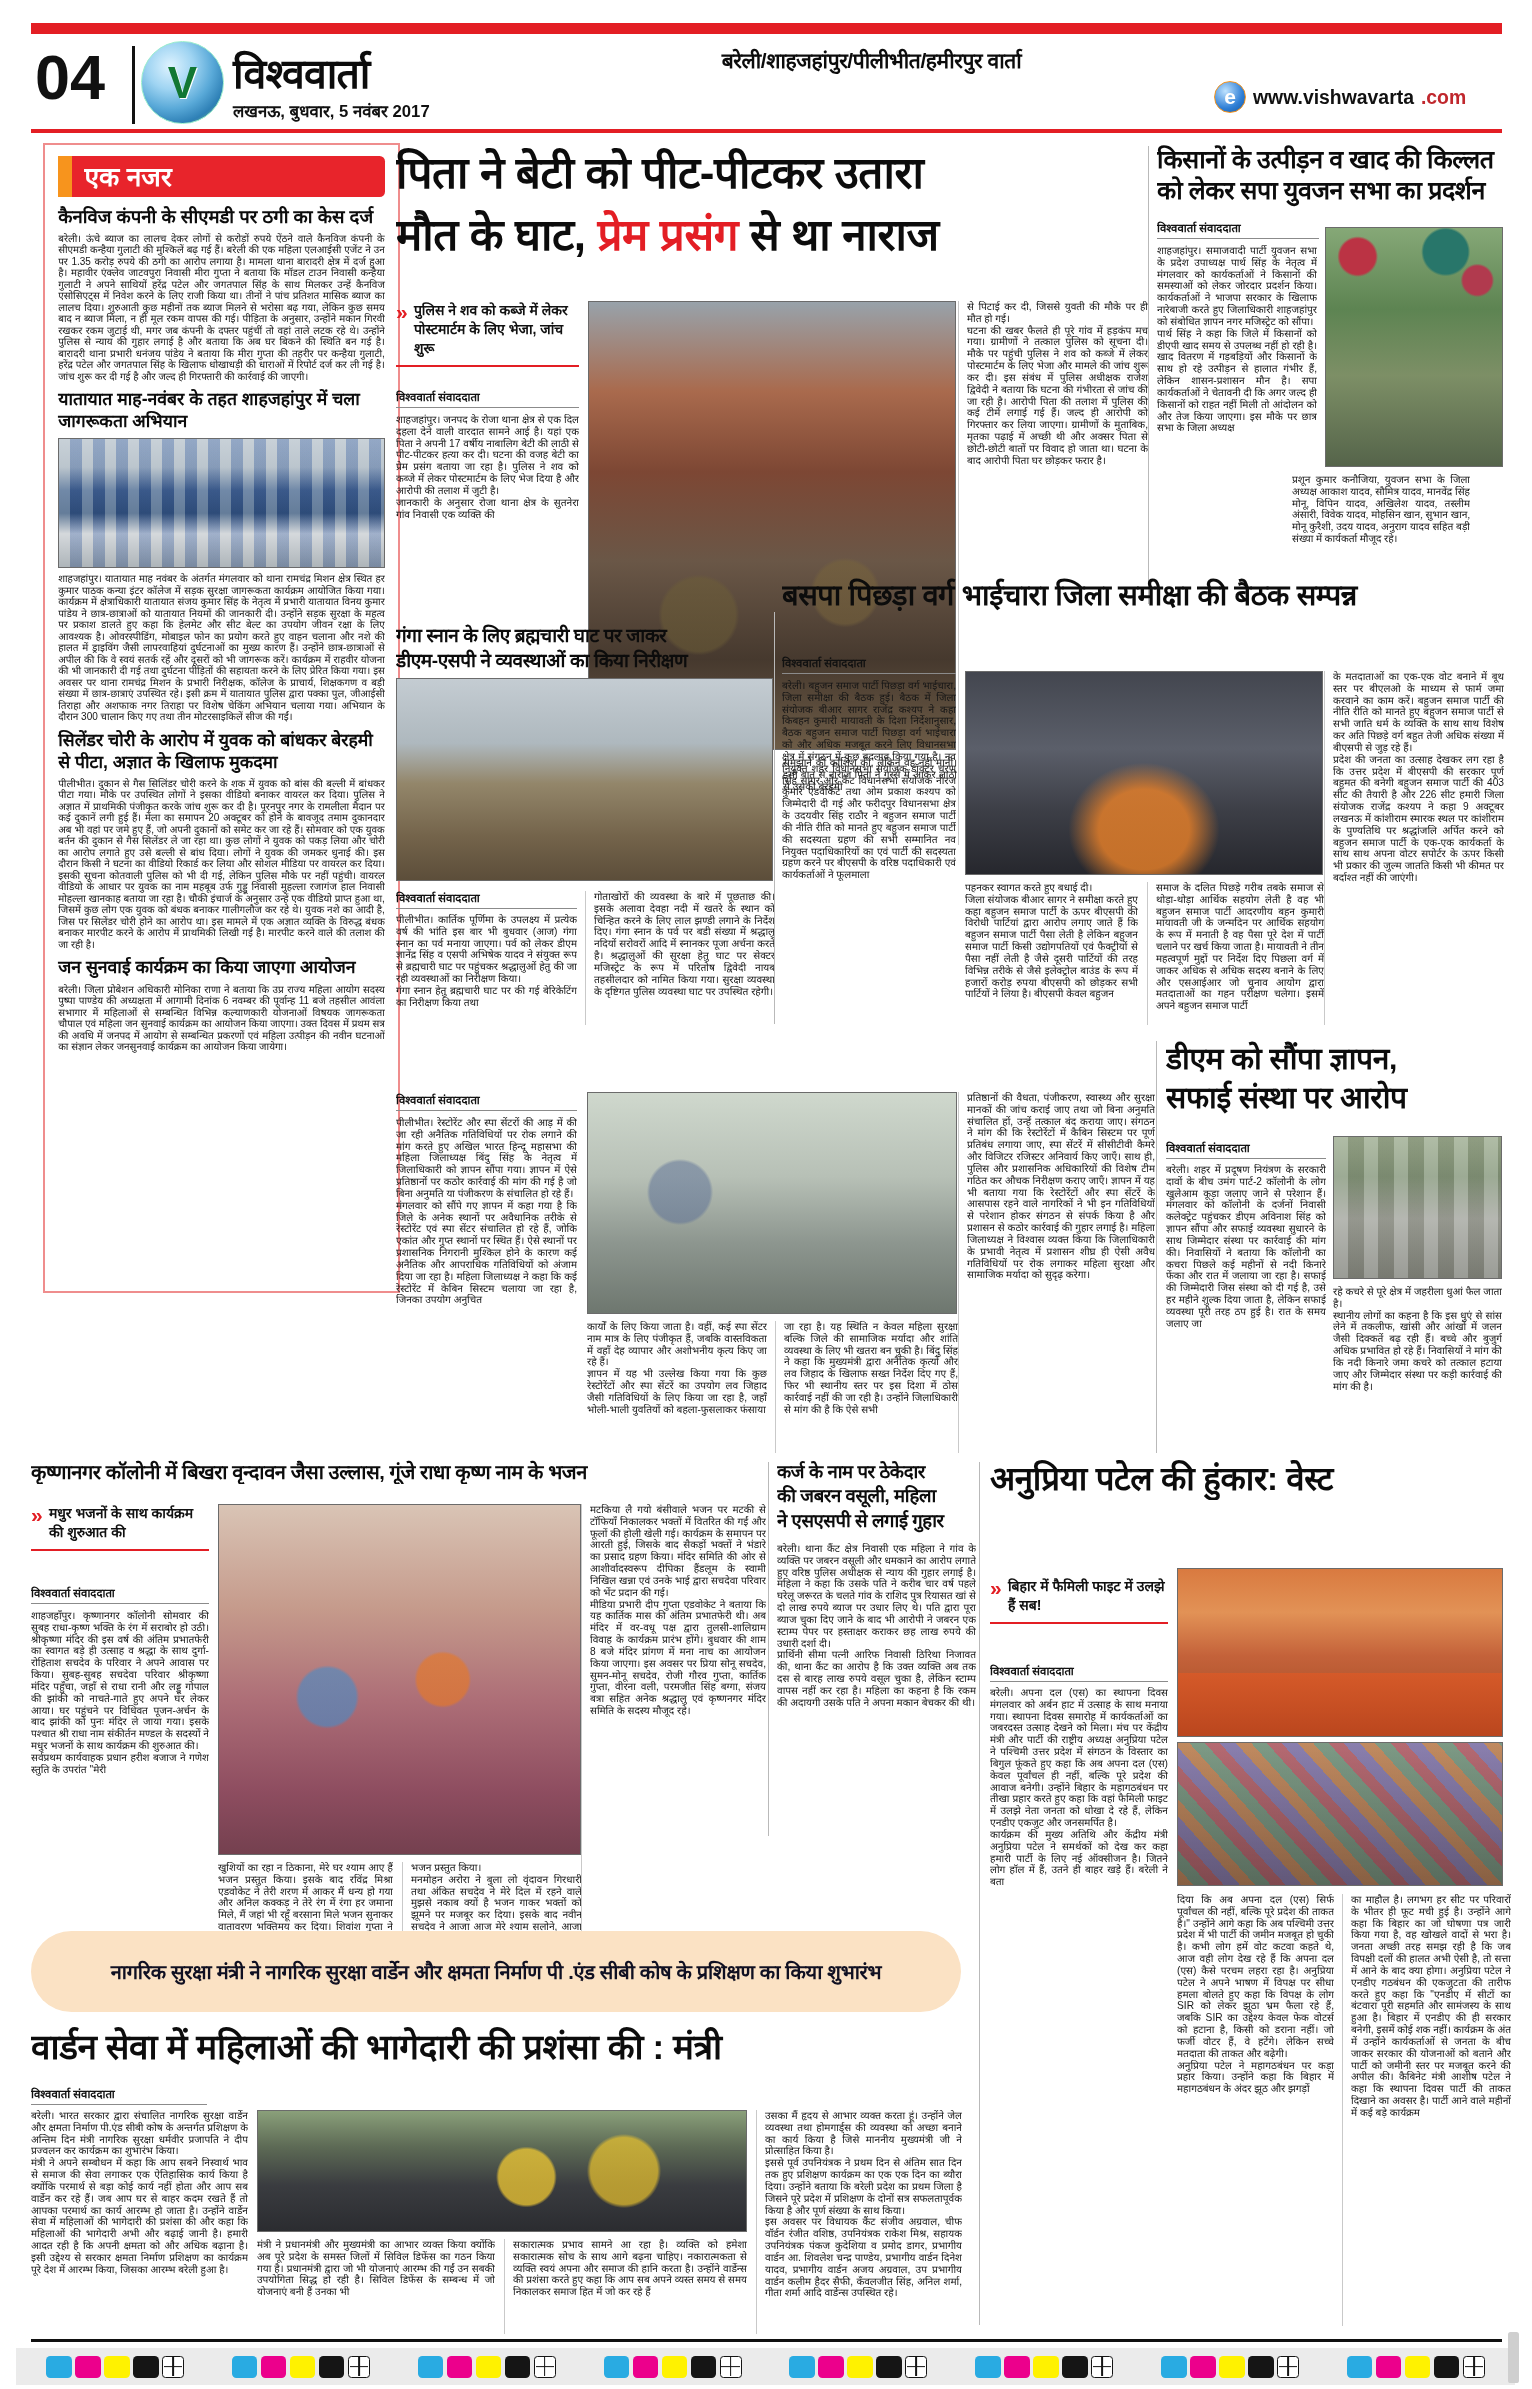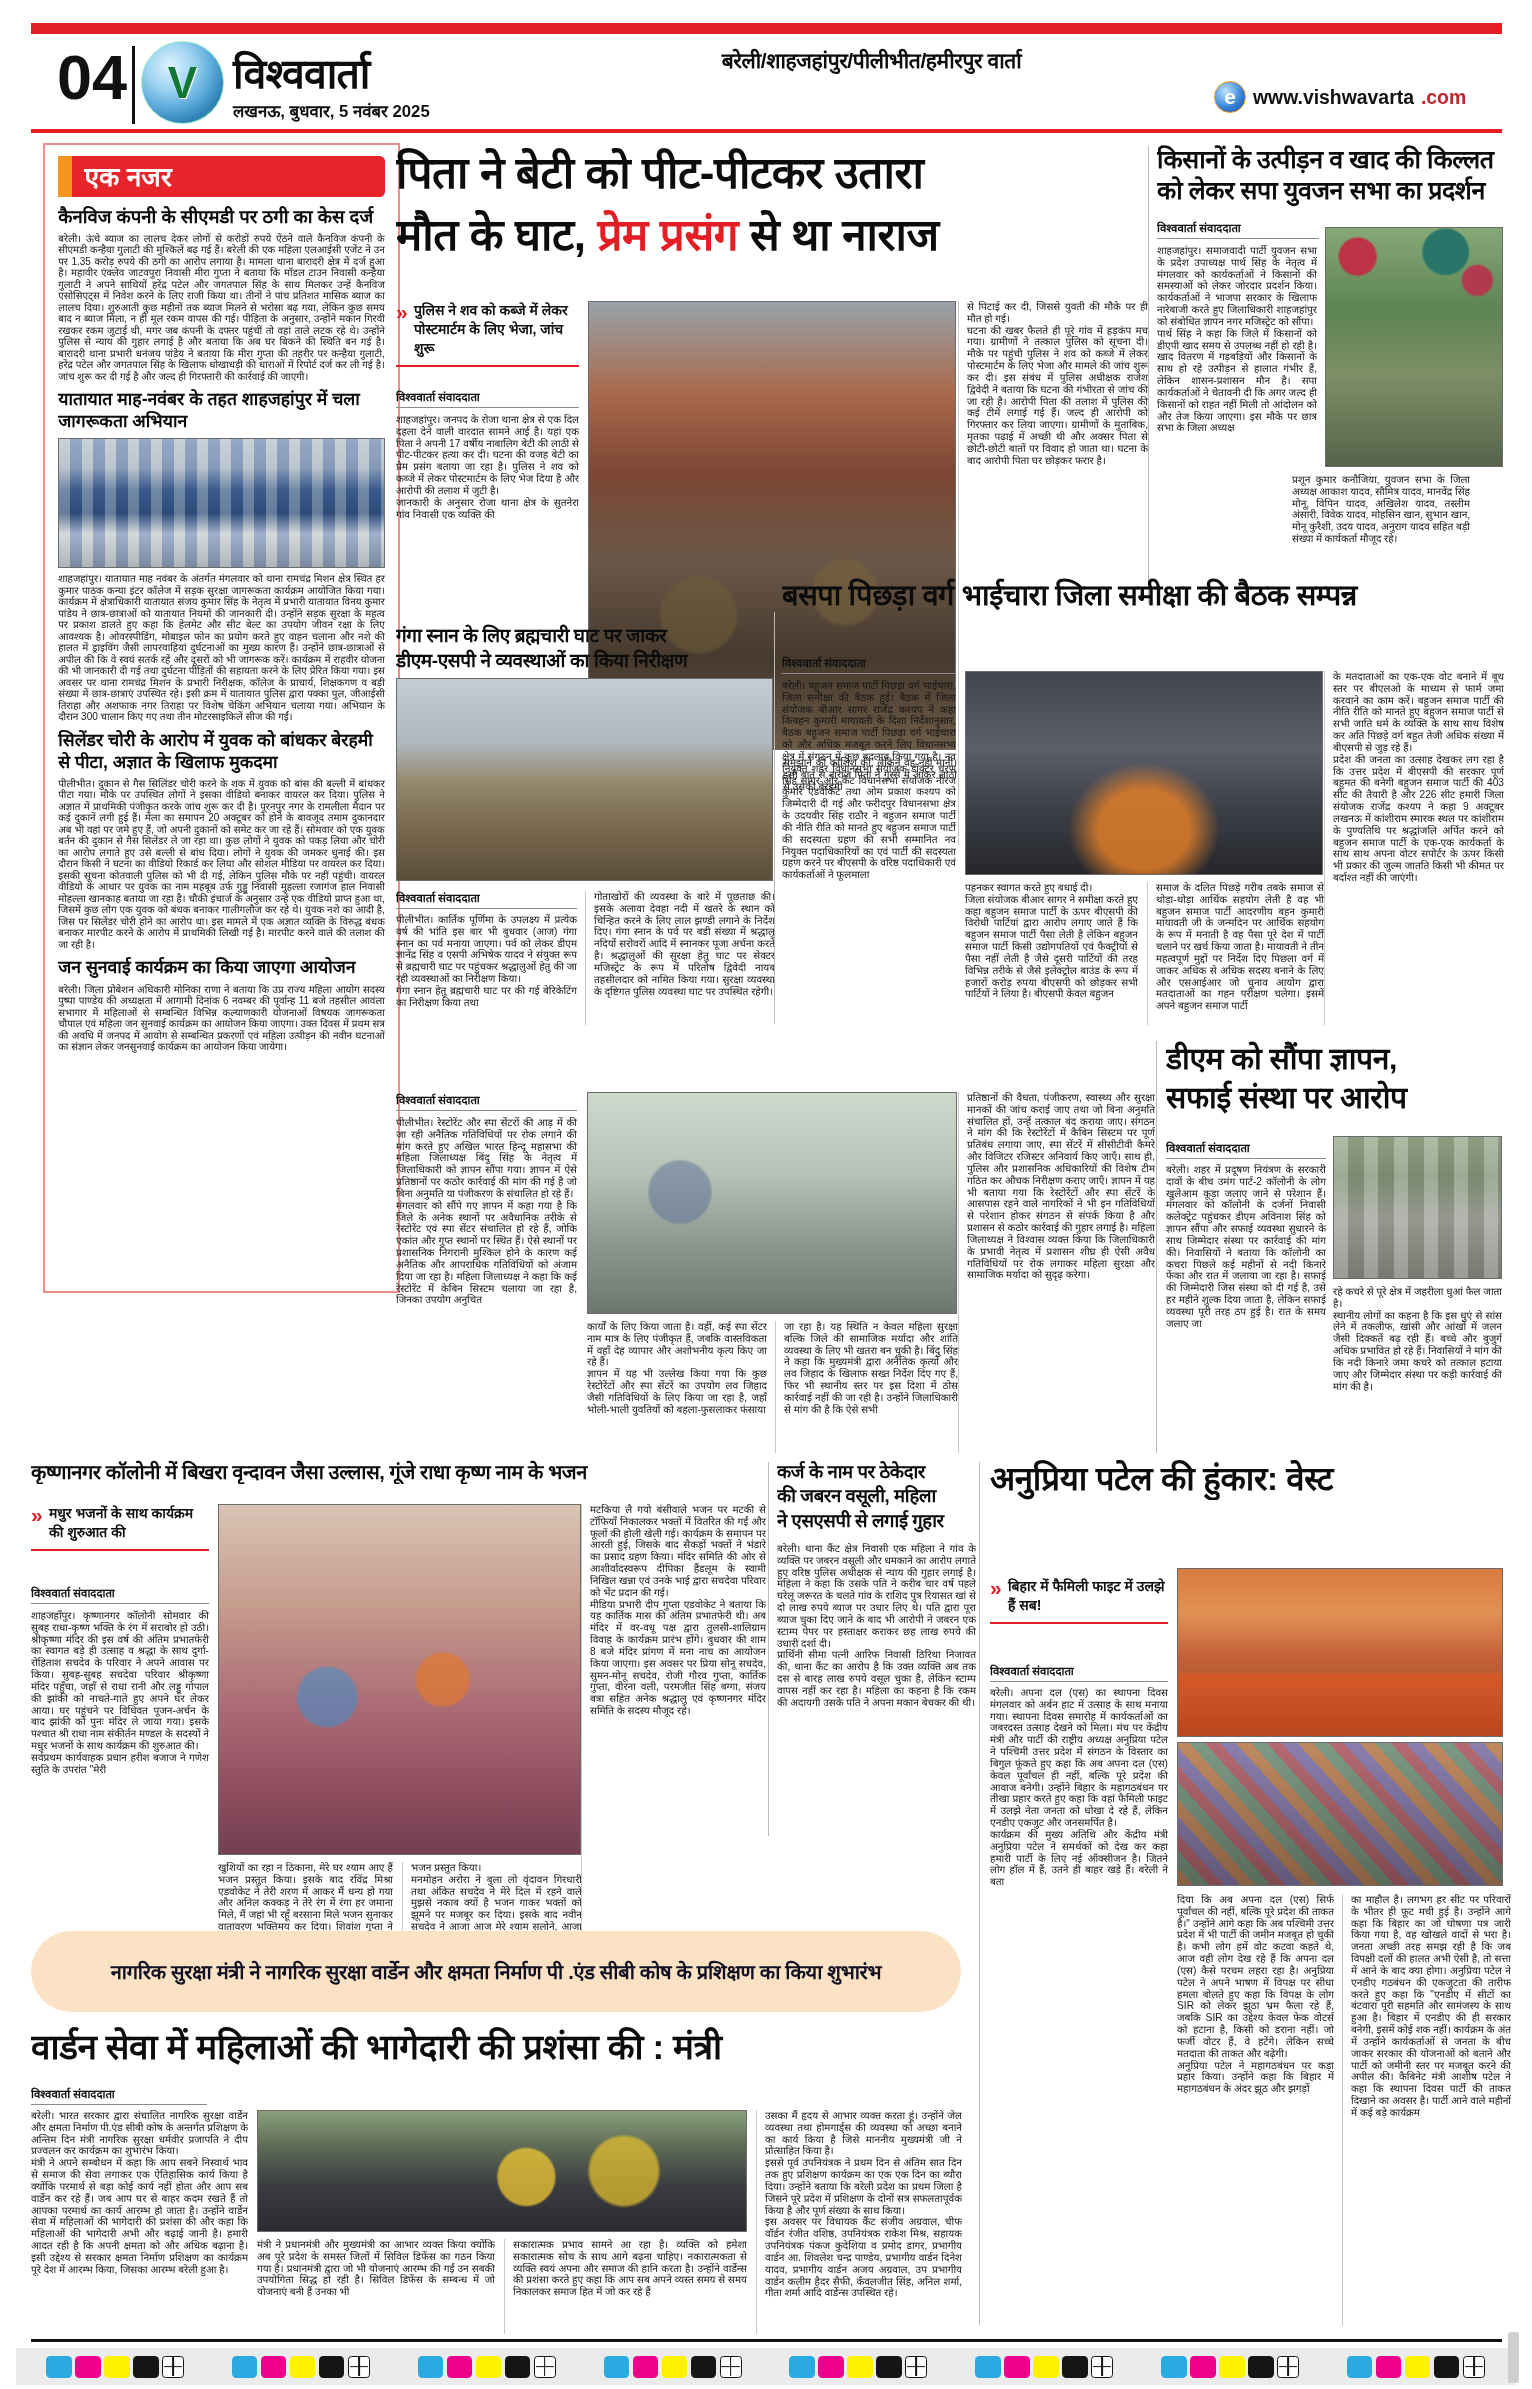--- a/index.html
+++ b/index.html
@@ -79,27 +79,27 @@
   .reg-cross:before{content:"";position:absolute;left:50%;top:0.9px;bottom:0.9px;width:1.8px;background:#151515;transform:translateX(-50%);}
   .reg-cross:after{content:"";position:absolute;top:50%;left:0.9px;right:0.9px;height:1.8px;background:#151515;transform:translateY(-50%);}
   .hl-red{color:#e31e24;}
 </style>
 </head>
 <body>
 
 <div class="page">
 
   <div class="abs topbar" style="left:31px;top:23px;width:1471px;height:11.4px;"></div>
-  <div class="abs pageno" style="left:35px;top:46px;width:92px;text-align:right;">04</div>
+  <div class="abs pageno" style="left:35px;top:46px;width:92px;text-align:left;">04</div>
   <div class="abs" style="left:132px;top:46px;width:2.6px;height:78px;background:#111;"></div>
   <div class="abs logo" style="left:141px;top:41px;width:81px;height:81px;">
       <span>V</span>
     </div>
   <div class="abs mast-title" style="left:233px;top:44px;">विश्ववार्ता</div>
-  <div class="abs mast-date" style="left:233px;top:99px;">लखनऊ,   बुधवार, 5 नवंबर 2025</div>
+  <div class="abs mast-date" style="left:233px;top:99px;">लखनऊ,   बुधवार, 5 नवंबर 2017</div>
   <div class="abs mast-section nowrap" style="left:493px;top:46px;width:757px;">बरेली/शाहजहांपुर/पीलीभीत/हमीरपुर वार्ता</div>
   <div class="abs web" style="left:1214px;top:81px;">
     <span class="e-icon">e</span>
     <span>www.vishwavarta</span>
       <span class="com">.com</span>
   </div>
   <div class="abs topbar" style="left:31px;top:129px;width:1471px;height:4.4px;"></div>
 
   <div class="abs ek-box" style="left:43px;top:143px;width:357px;height:1150px;">
     <div class="ek-badge">

